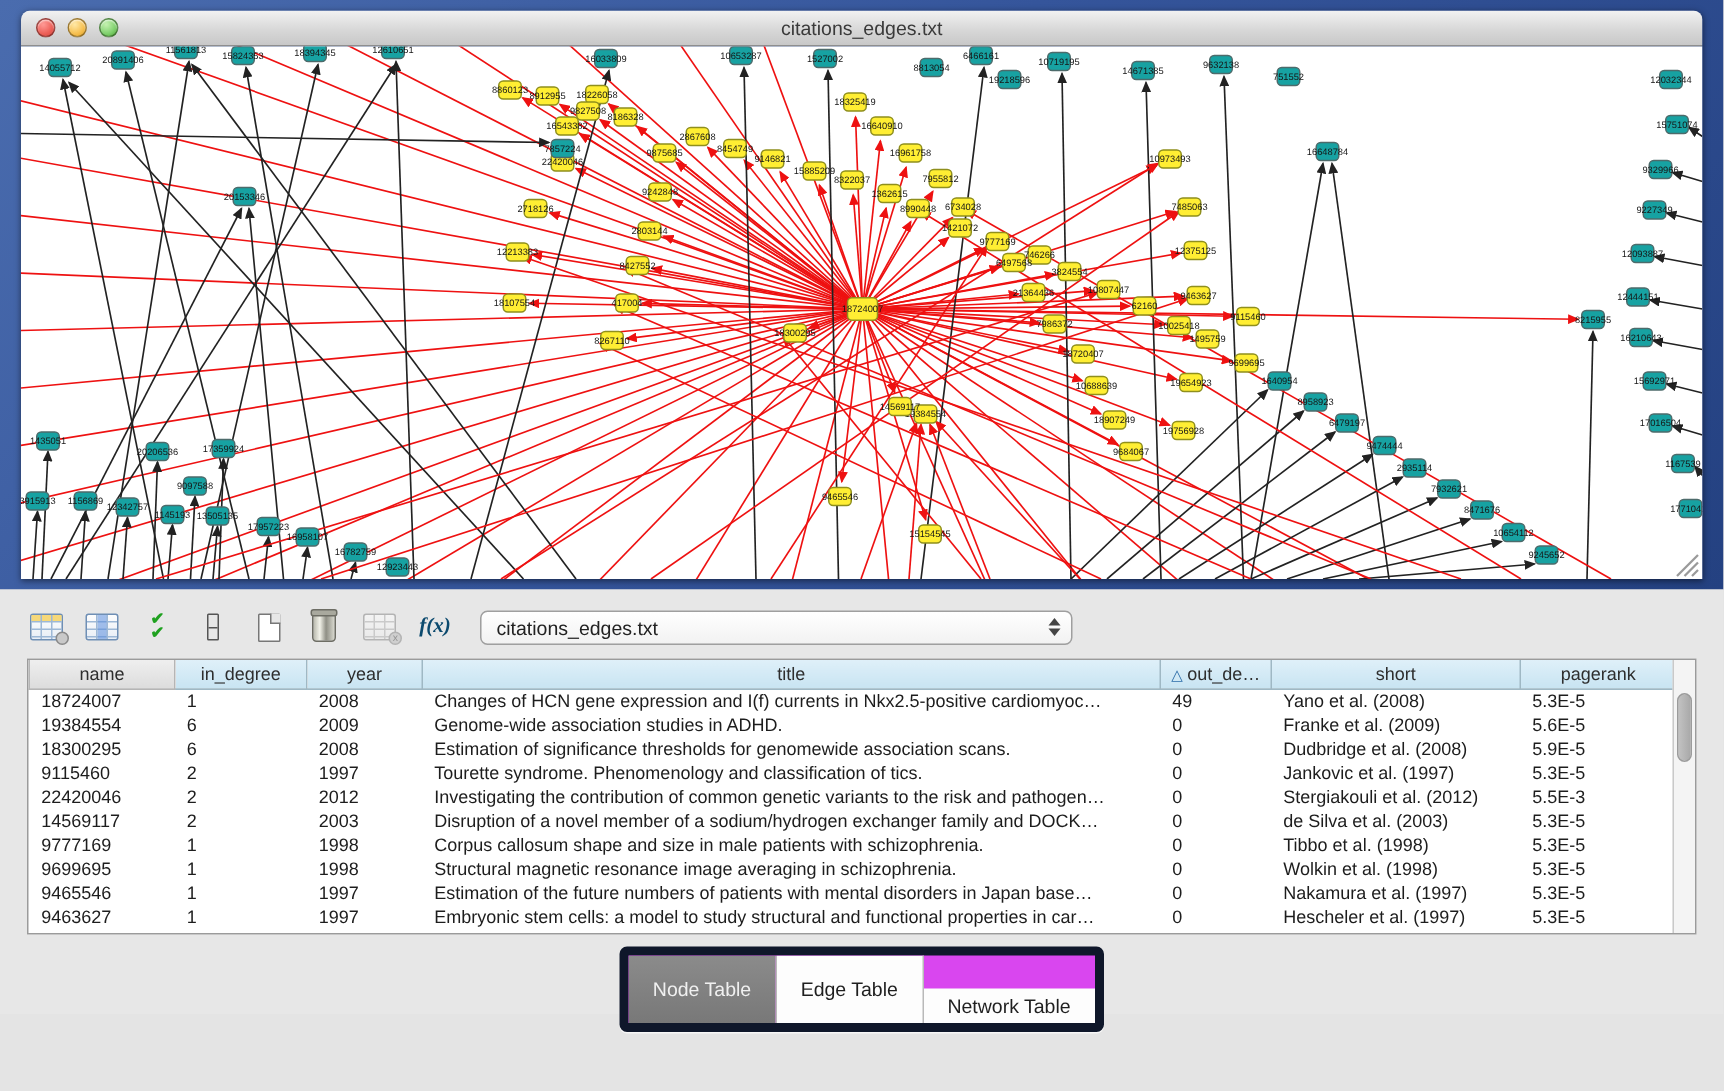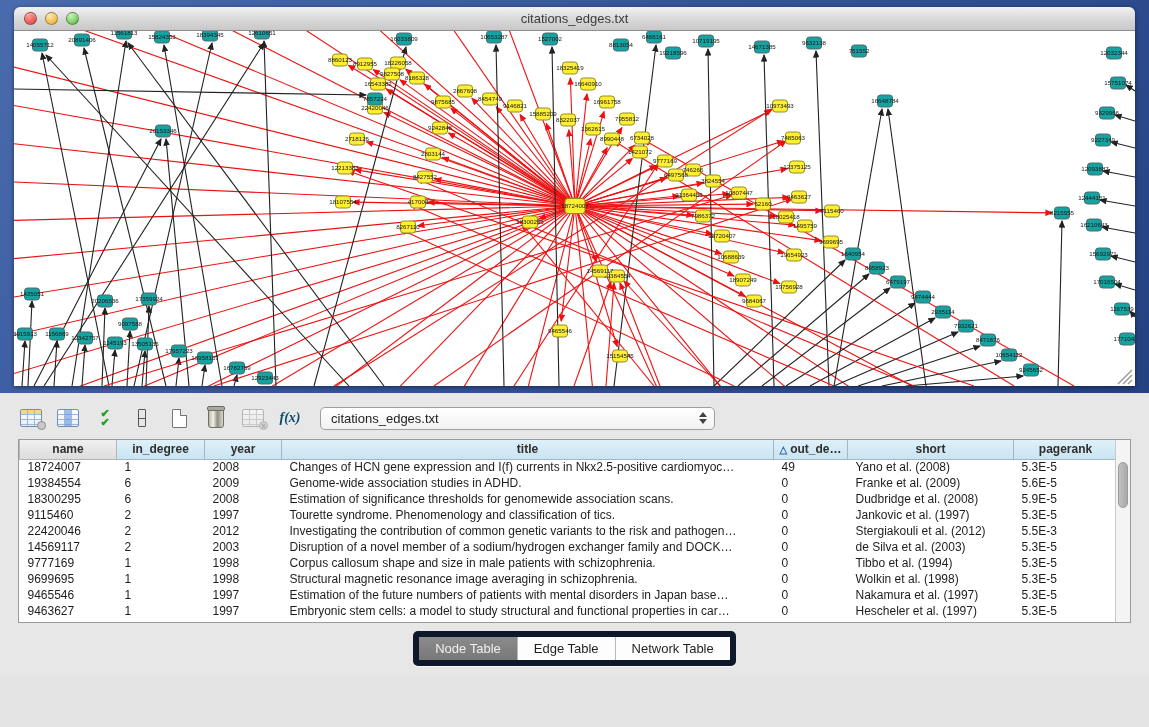--- a/index.html
+++ b/index.html
@@ -43,38 +43,38 @@
     font-size:13px; color:#222; line-height:21px; padding-left:10px; }
   .dd-arrows { position:absolute; right:7px; top:4px; display:flex; flex-direction:column; gap:2px; }
   .dd-arrows i { display:block; width:0; height:0; border-left:4px solid transparent;
     border-right:4px solid transparent; }
   .dd-arrows i.up { border-bottom:5px solid #444; }
   .dd-arrows i.dn { border-top:5px solid #444; }
 
   .table-wrap { position:relative; height:184px; background:#fff;
     border:1px solid #9b9b9b; overflow:hidden; }
   table.data { border-collapse:collapse; table-layout:fixed; width:1083px; font-size:12px; }
-  table.data th { height:19px; font-weight:bold; color:#2e2e2e; text-align:center;
+  table.data th { height:19px; font-weight:normal; color:#2e2e2e; text-align:center;
     background:linear-gradient(#dff0f9,#c8e4f2); border:1px solid #9fb8c4; border-top:none;
     overflow:hidden; white-space:nowrap; }
   table.data th.gray { background:linear-gradient(#efefef,#dcdcdc); border-color:#b5b5b5; }
   table.data td { height:16px; padding:0 6px 0 8px; color:#1d1d1d; white-space:nowrap;
     overflow:hidden; text-overflow:clip; }
   .sort-tri { color:#2d6da8; font-size:10px; margin-right:3px; }
   .vscroll { position:absolute; right:0; top:0; bottom:0; width:15px;
     background:#f4f4f4; border-left:1px solid #c9c9c9; }
   .vthumb { position:absolute; left:2px; top:22px; width:10px; height:46px;
     background:linear-gradient(90deg,#c2c2c2,#a9a9a9); border-radius:6px; border:1px solid #9b9b9b; }
 
   .tabs-row { display:flex; justify-content:center; padding-top:8px; }
   .seg { display:flex; border:6px solid #0f172a; border-radius:5px; overflow:hidden;
     background:#d946ef; box-shadow:0 1px 0 rgba(255,255,255,.7);justify-content:flex-end; }
   .seg button { border:none; background:#fdfdfd; font-size:13px; color:#1f1f1f;
     padding:4px 16px; border-right:1px solid #b9b9b9; font-family:inherit; }
-  .seg button:last-child { border-right:none; }
+  .seg button:last-child { border-right:none;margin-top:22px; }
   .seg button.active { background:linear-gradient(#8b8b8b,#787878); color:#f0f0f0; }
 
   .status-bar { position:relative; height:24px; background:linear-gradient(#e9e9e9,#d9d9d9);
     border-top:1px solid #b2b2b2; }
   .mem { position:absolute; right:30px; top:5px; font-size:11px; color:#333; }
   .mem-dot { position:absolute; right:8px; top:4px; width:14px; height:14px; border-radius:50%;
     background:radial-gradient(circle at 35% 30%,#b4f0a0,#53c63e 60%,#2f9c22);
     border:1px solid #6d6d6d; }
 
   
@@ -642,21 +642,21 @@
                 <td>0</td>
                 <td>de Silva et al. (2003)</td>
                 <td>5.3E-5</td>
               </tr>
               <tr>
                 <td>9777169</td>
                 <td>1</td>
                 <td>1998</td>
                 <td>Corpus callosum shape and size in male patients with schizophrenia.</td>
                 <td>0</td>
-                <td>Tibbo et al. (1994)</td>
+                <td>Tibbo et al. (1998)</td>
                 <td>5.3E-5</td>
               </tr>
               <tr>
                 <td>9699695</td>
                 <td>1</td>
                 <td>1998</td>
                 <td>Structural magnetic resonance image averaging in schizophrenia.</td>
                 <td>0</td>
                 <td>Wolkin et al. (1998)</td>
                 <td>5.3E-5</td>

